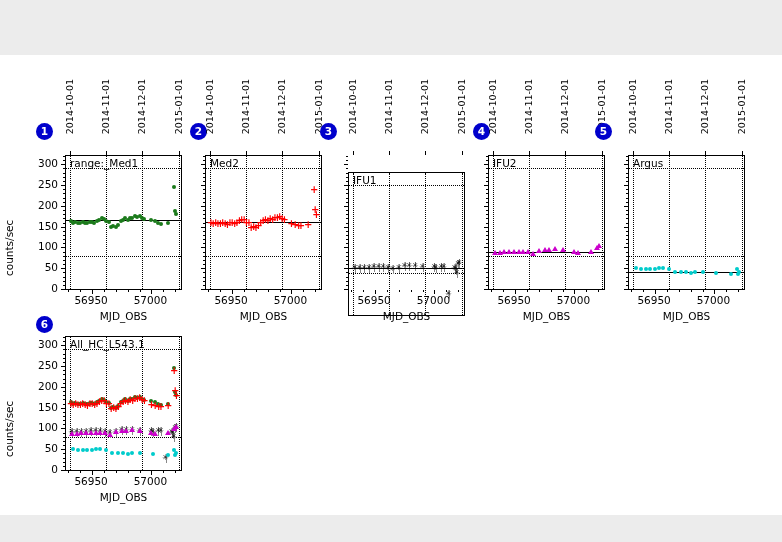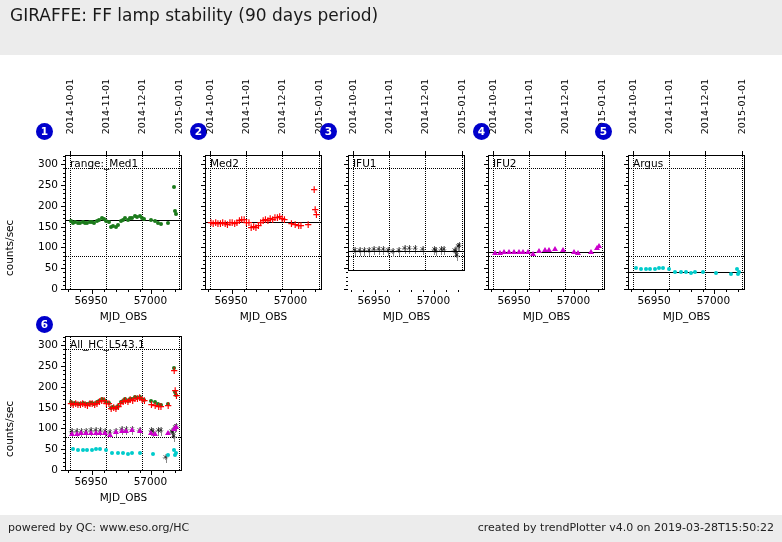--- a/index.html
+++ b/index.html
@@ -106,24 +106,21 @@
   .errbar { position: absolute; width: 1px; background: #888; z-index: 3; }
 </style>
 </head>
 <body>
 
 <div id="root">
 
   <div class="band" id="header-band"></div>
   <div class="band" id="footer-band"></div>
 
-  <div id="title-main">GIRAFFE: FF lamp stability (90 days period)</div>
-
-  <div id="footer-left">powered by QC: www.eso.org/HC</div>
-  <div id="footer-right">created by trendPlotter v4.0 on 2019-03-28T15:50:22</div>
+
 
   <div id="panels">
       <div class="badge" style="left: 36px; top: 123px;">1</div>
       <div class="plotbox" style="left: 65px; top: 155px; width: 117px; height: 135px;">
         <div class="plot-label">range:_Med1</div>
         <div class="vgrid" style="left: 3.5567px;"></div>
         <div class="vgrid" style="left: 40.3093px;"></div>
         <div class="vgrid" style="left: 75.8763px;"></div>
         <div class="vgrid" style="left: 112.629px;"></div>
         <div class="hgrid" style="top: 99.75px;"></div>
@@ -349,21 +346,21 @@
       <div class="tickmark tick-y" style="left: 203px; top: 189.25px; width: 2px;"></div>
       <div class="tickmark tick-y" style="left: 203px; top: 185.094px; width: 2px;"></div>
       <div class="tickmark tick-y" style="left: 203px; top: 180.938px; width: 2px;"></div>
       <div class="tickmark tick-y" style="left: 203px; top: 176.781px; width: 2px;"></div>
       <div class="tickmark tick-y" style="left: 203px; top: 172.625px; width: 2px;"></div>
       <div class="tickmark tick-y" style="left: 203px; top: 168.469px; width: 2px;"></div>
       <div class="tickmark tick-y" style="left: 203px; top: 164.312px; width: 2px;"></div>
       <div class="tickmark tick-y" style="left: 203px; top: 160.156px; width: 2px;"></div>
       <div class="tickmark tick-y" style="left: 203px; top: 156px; width: 2px;"></div>
       <div class="badge" style="left: 320px; top: 123px;">3</div>
-      <div class="plotbox" style="left: 348px; top: 155px; width: 117px; height: 116px;">
+      <div class="plotbox" style="left: 348px; top: 172px; width: 117px; height: 144px;">
         <div class="plot-label">IFU1</div>
         <div class="vgrid" style="left: 3.5567px;"></div>
         <div class="vgrid" style="left: 40.3093px;"></div>
         <div class="vgrid" style="left: 75.8763px;"></div>
         <div class="vgrid" style="left: 112.629px;"></div>
         <div class="hgrid" style="top: 99.75px;"></div>
         <div class="hgrid" style="top: 12.4688px;"></div>
         <div class="meanline" style="top: 94.7625px;"></div>
         <div class="errbar" style="left: 5.92783px; top: 90.7625px; height: 9px;"></div>
         <div class="mk mk-star" style="color: rgb(0, 0, 0); font-size: 8px; left: 1.92783px; top: 90.7625px; width: 8px;">✳</div>

